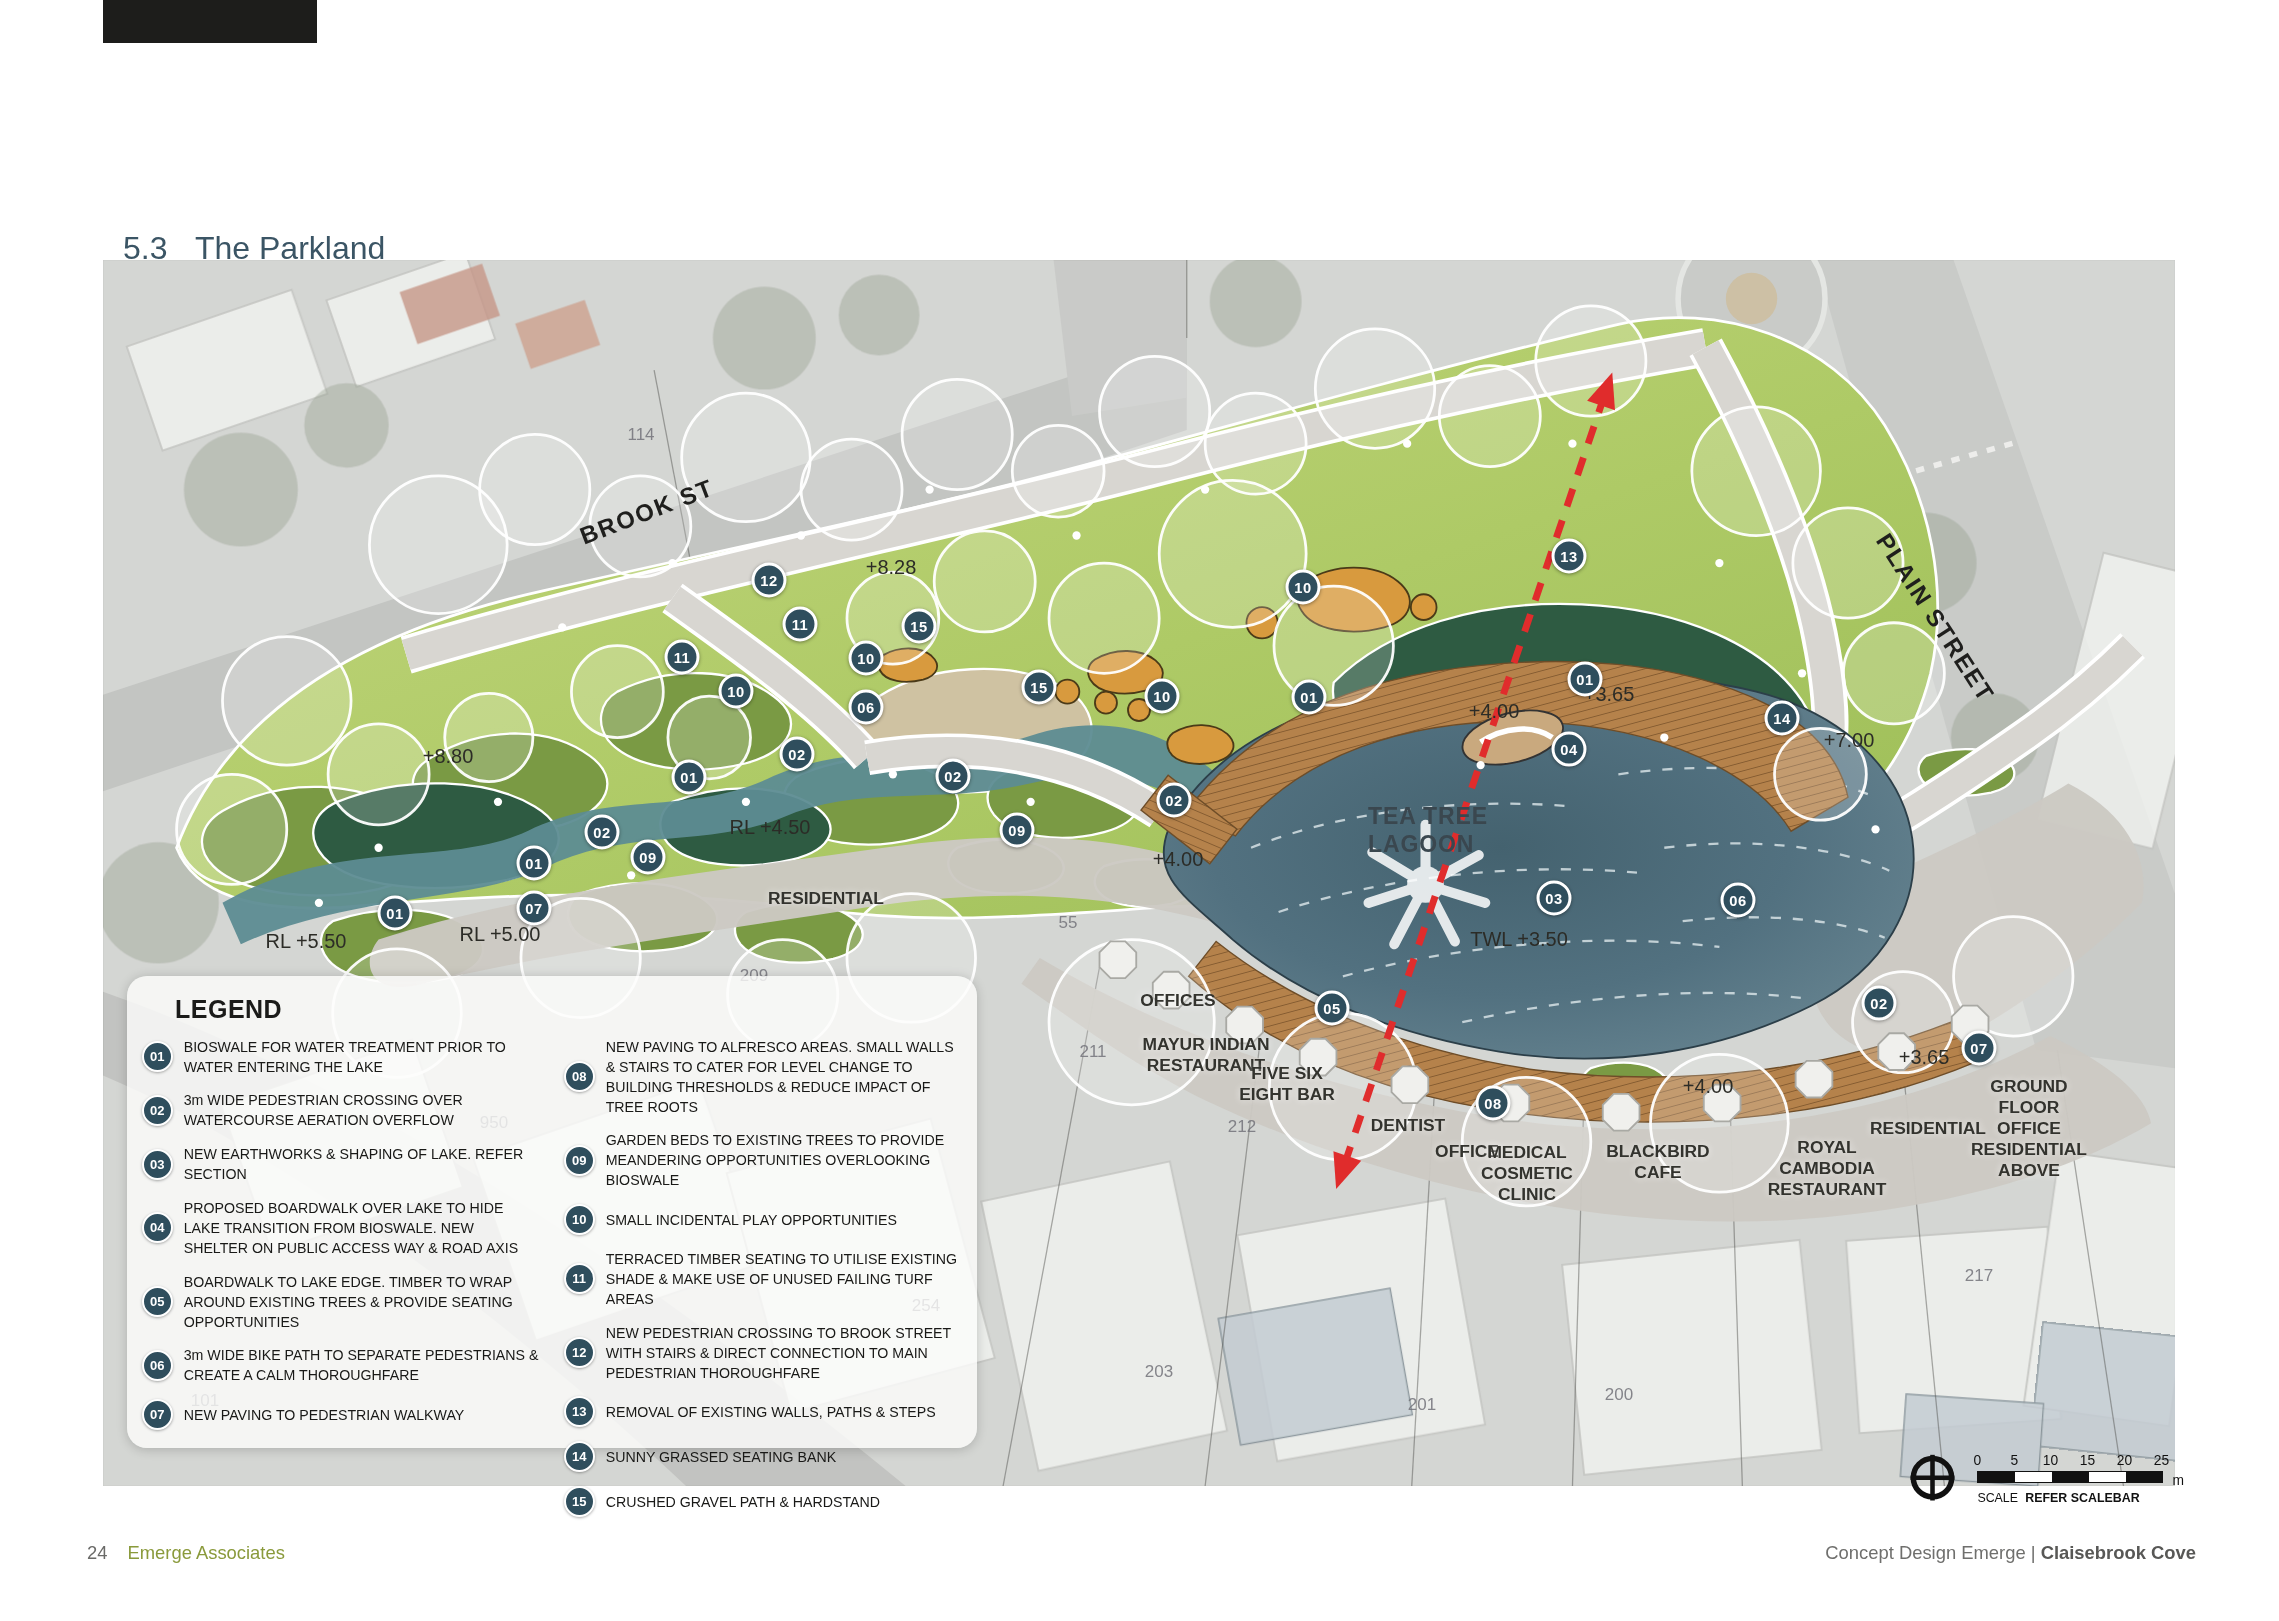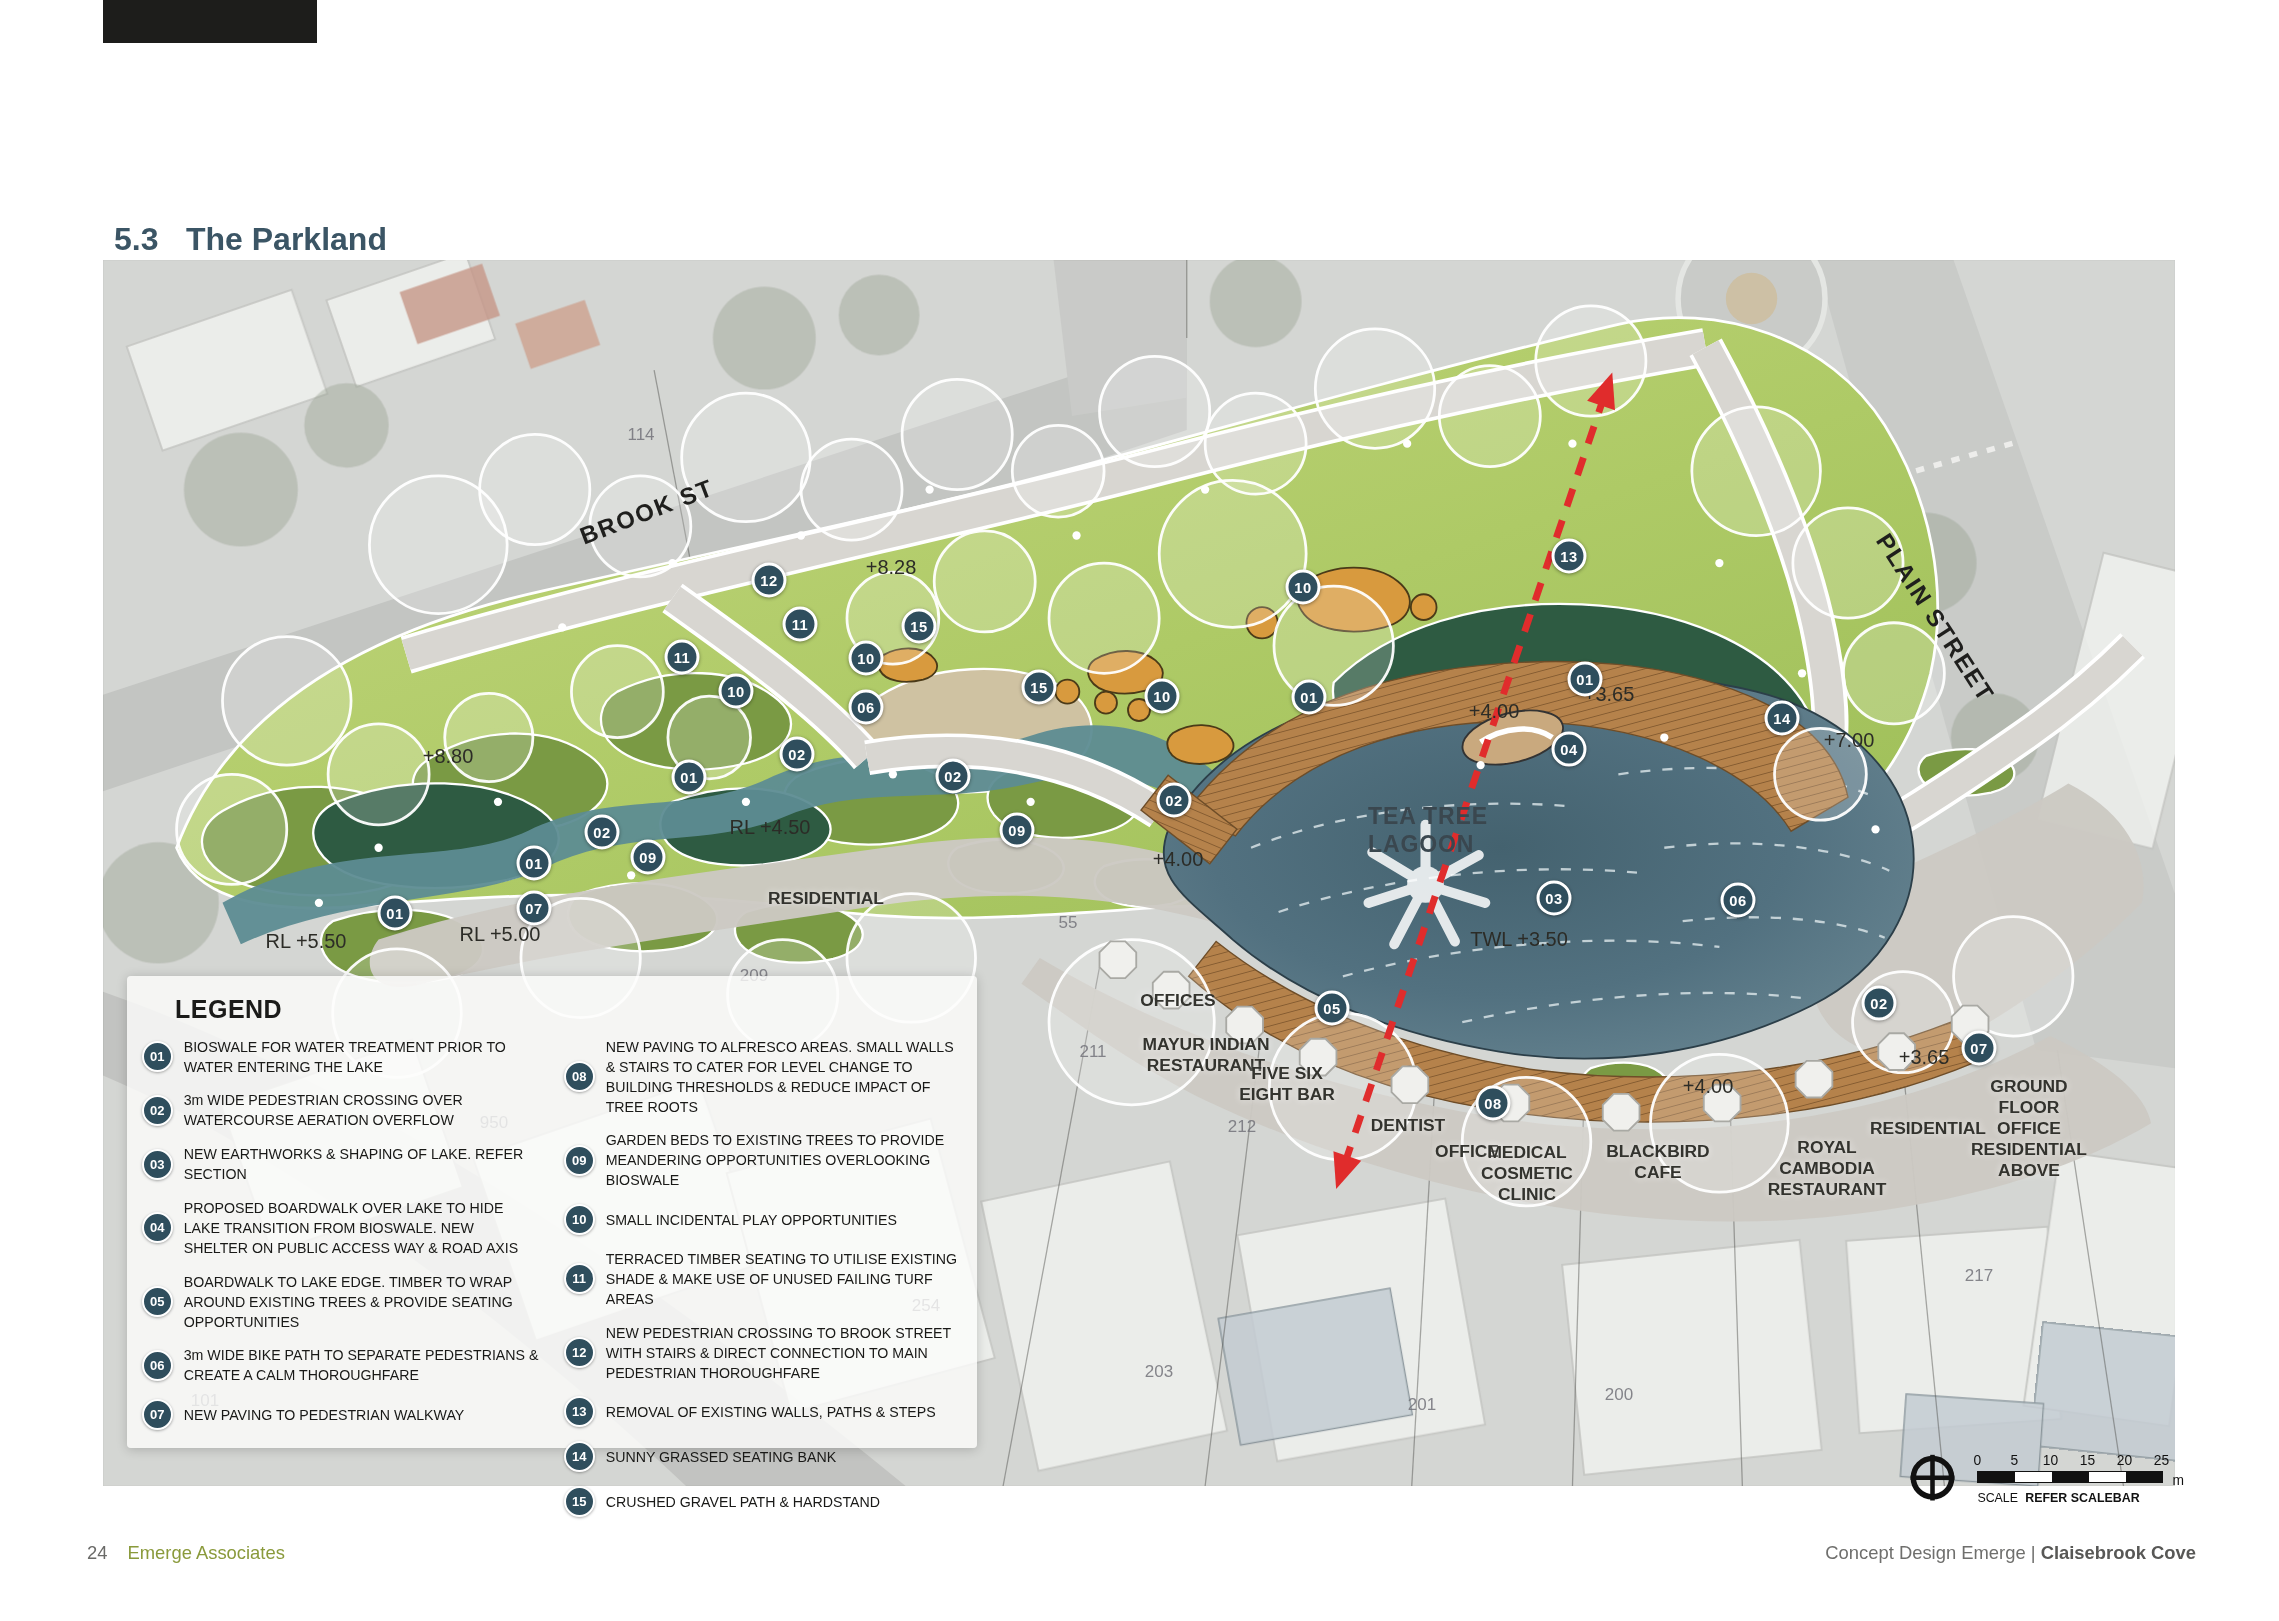--- a/index.html
+++ b/index.html
@@ -1,40 +1,40 @@
 <!DOCTYPE html>
 <html style="font-size:14.7px"><head>
 <meta charset="utf-8">
 <style>
   html,body{margin:0;padding:0;background:#fff;}
   .page{position:relative;width:2279px;height:1622px;background:#ffffff;overflow:hidden;
         font-family:"Liberation Sans",sans-serif;}
   .corner-tab{position:absolute;left:103px;top:0;width:214px;height:43px;background:#1d1d1b;}
   .title{position:absolute;left:107px;top:214px;display:flex;gap:27.5px;align-items:baseline;
-         font-size:32px;font-weight:bold;color:#3b5565;margin:7px;text-align:center;}
+         font-size:32px;font-weight:normal;color:#3b5565;margin:16px;text-align:center;}
   
   .map{position:absolute;left:103px;top:260px;width:2072px;height:1226px;background:#c6c8c4;overflow:hidden;}
   .map svg{display:block;width:100%;height:100%;}
   .layer{position:absolute;left:0;top:0;width:2279px;height:1622px;pointer-events:none;}
   .marker{position:absolute;width:29px;height:29px;border-radius:50%;background:#2f4e5d;
           border:3.7px solid #fff;box-shadow:0 0.9px 3.7px rgba(0,0,0,.4);color:#fff;font-weight:bold;
           font-size:14.7px;display:flex;align-items:center;justify-content:center;
           transform:translate(-50%,-50%);letter-spacing:0.5px;}
   .street-label{position:absolute;font-weight:bold;font-size:24px;color:#1f1f1d;letter-spacing:1.8px;
                 white-space:nowrap;transform:translate(-50%,-50%);}
   .area-label{position:absolute;font-weight:bold;font-size:17.4px;color:#33332e;white-space:pre-line;
               text-align:center;line-height:1.2;transform:translate(-50%,-50%);
               text-shadow:0 0 7.3px rgba(255,255,255,.65);}
   .area-label.lagoon{font-size:23px;color:#3a474f;letter-spacing:0.9px;text-shadow:none;text-align:left;}
   .level-label{position:absolute;font-size:20px;color:#2c2c27;white-space:nowrap;
                transform:translate(-50%,-50%);}
   .parcel-num{position:absolute;font-size:17px;color:#73737a;opacity:.85;transform:translate(-50%,-50%);}
   
   .legend{position:absolute;left:127px;top:976px;width:850px;height:472px;
-          background:rgba(253,253,251,.80);border-radius:4px;box-shadow:0 1.8px 11px rgba(0,0,0,.18);
+          background:rgba(253,253,251,.80);border-radius:20px;box-shadow:0 1.8px 11px rgba(0,0,0,.18);
           padding:13px 0 0 0;box-sizing:border-box;}
   .legend-title{font-size:25px;font-weight:bold;color:#1b1b19;margin:5.5px 0 13px 48px;letter-spacing:0.5px;}
   .legend-cols{display:flex;gap:22px;padding-left:14.7px;}
   .legend-col{width:400px;}
   .legend-item{display:flex;gap:11px;align-items:center;margin-bottom:13.8px;}
   .legend-badge{flex:0 0 auto;width:27px;height:27px;border-radius:50%;background:#2f4e5d;
                 border:2.8px solid #fff;box-shadow:0 0.9px 2.8px rgba(0,0,0,.35);color:#fff;font-size:13px;
                 font-weight:bold;display:flex;align-items:center;justify-content:center;}
   .legend-text{font-size:14.2px;line-height:20px;color:#191917;}
   

